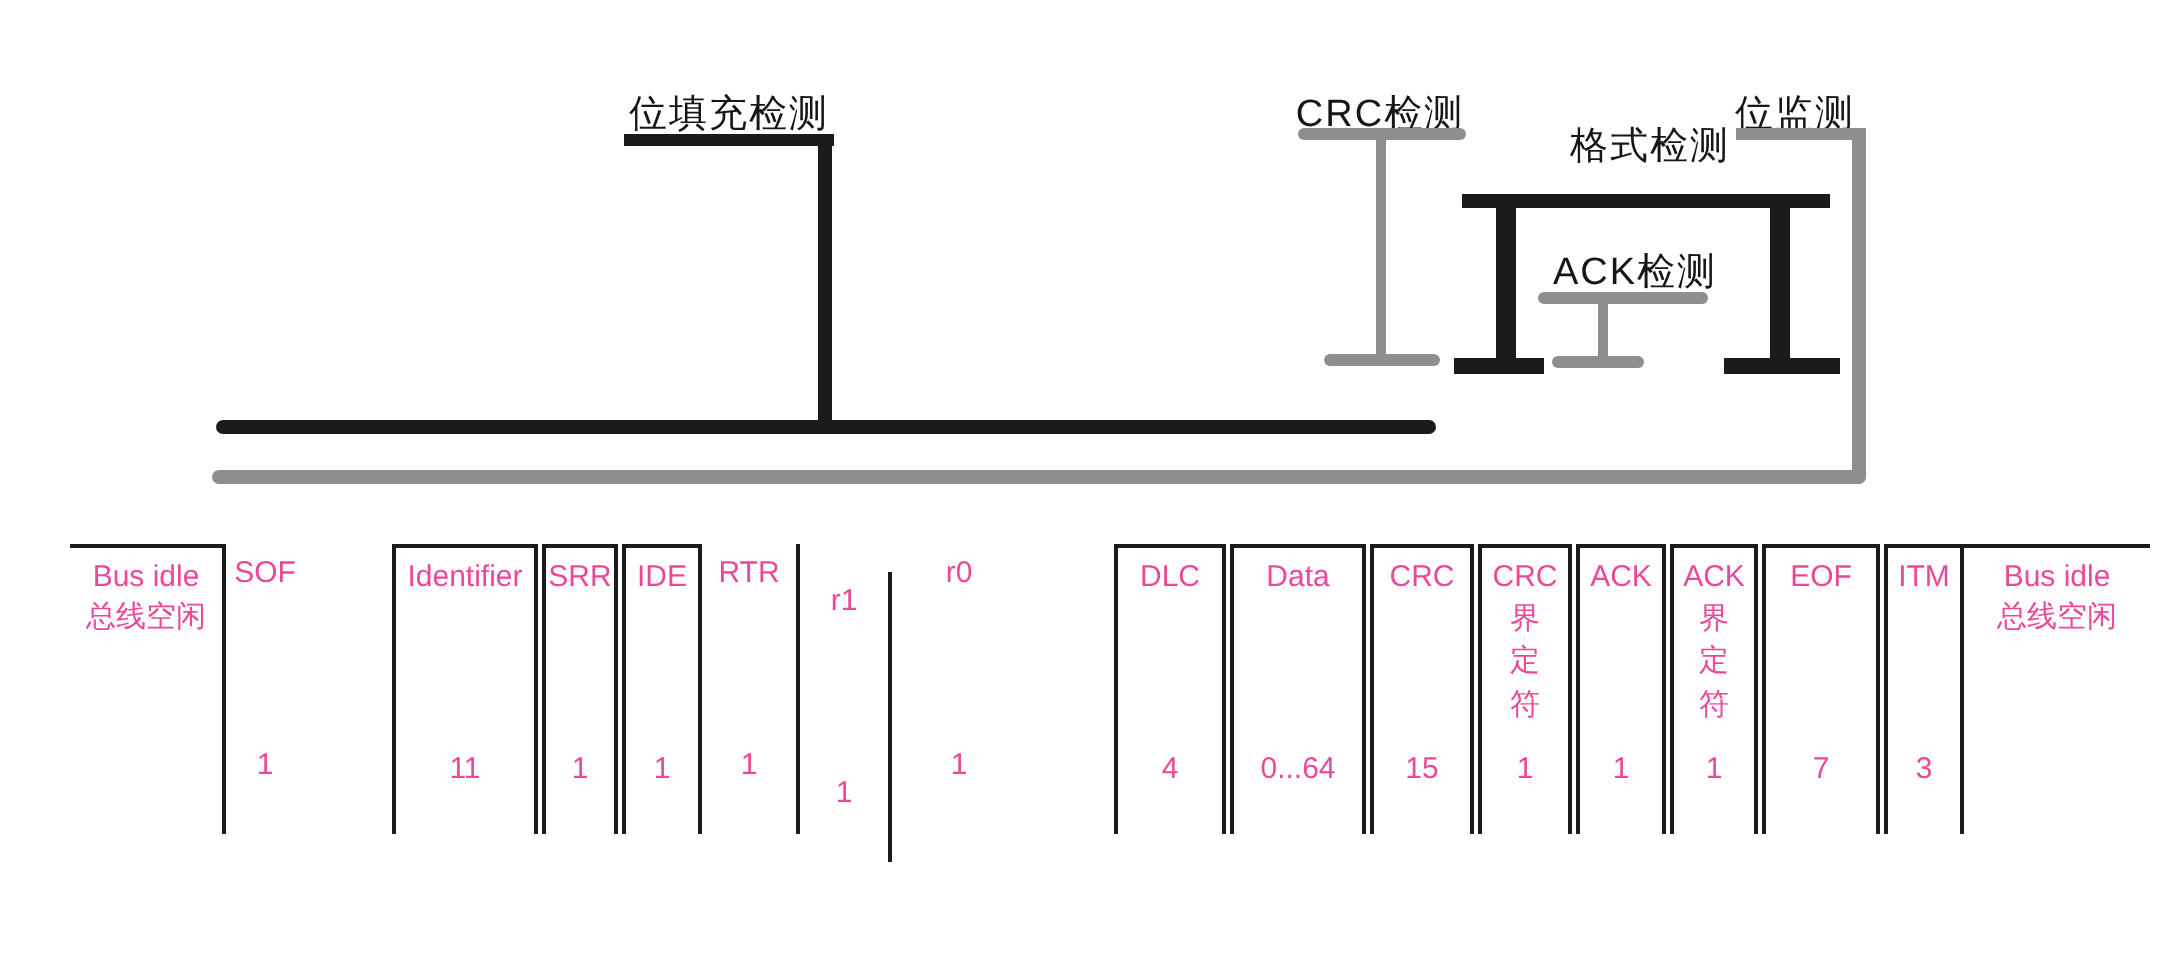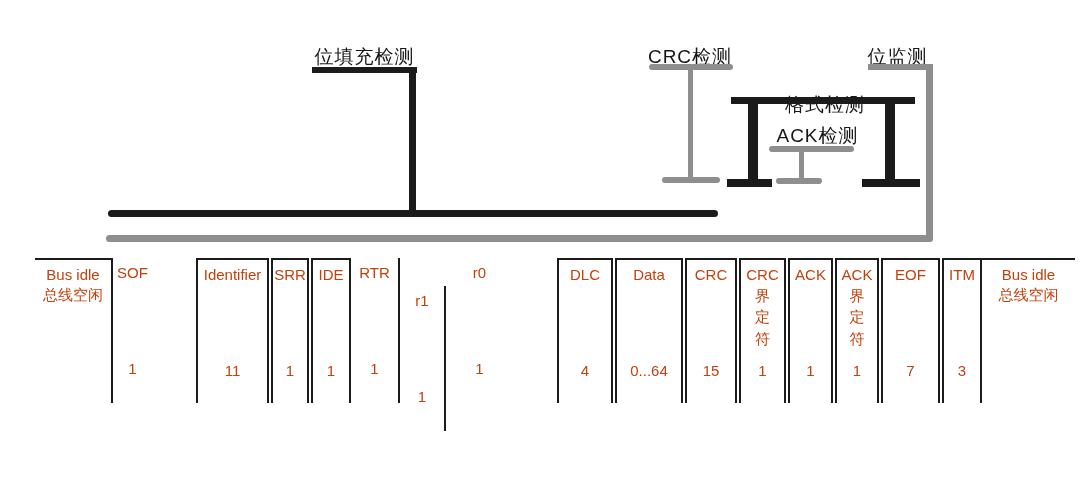--- a/index.html
+++ b/index.html
@@ -14,22 +14,22 @@
   
   .bar{position:absolute;background:var(--ink);}
   .bar.gray{background:var(--gray);}
   .bar.rounded{border-radius:4px;}
   .dlabel{
     position:absolute;font-size:19px;font-weight:400;color:#161616;
     text-align:center;white-space:nowrap;letter-spacing:1px;
   }
   
   .frame-table{
-    position:absolute;left:35px;top:258px;display:flex;align-items:flex-start;
-    color:#c2410c;
+    position:absolute;left:35px;top:258px;display:flex;align-items:center;
+    color:#ec4899;
   }
   .cell{
     position:relative;height:145px;box-sizing:border-box;flex:0 0 auto;
   }
   .boxed{
     border-top:2px solid var(--ink);
     border-left:2px solid var(--ink);
     border-right:2px solid var(--ink);
     margin-left:44px;
   }
@@ -58,21 +58,21 @@
     <div class="dlabel" style="left:297px;top:44px;width:135px;">位填充检测</div>
     <div class="bar" style="left:312px;top:67px;width:105px;height:6px;"></div>
     <div class="bar" style="left:409px;top:67px;width:7px;height:150px;"></div>
     <div class="bar rounded" style="left:108px;top:210px;width:610px;height:7px;"></div>
 
     <div class="dlabel" style="left:640px;top:44px;width:100px;">CRC检测</div>
     <div class="bar gray rounded" style="left:649px;top:64px;width:84px;height:6px;"></div>
     <div class="bar gray" style="left:688px;top:68px;width:5px;height:112px;"></div>
     <div class="bar gray rounded" style="left:662px;top:177px;width:58px;height:6px;"></div>
 
-    <div class="dlabel" style="left:775px;top:92px;width:100px;">格式检测</div>
+    <div class="dlabel" style="left:775px;top:60px;width:100px;">格式检测</div>
     <div class="bar" style="left:731px;top:97px;width:184px;height:7px;"></div>
     <div class="bar" style="left:748px;top:97px;width:10px;height:86px;"></div>
     <div class="bar" style="left:727px;top:179px;width:45px;height:8px;"></div>
     <div class="bar" style="left:885px;top:97px;width:10px;height:86px;"></div>
     <div class="bar" style="left:862px;top:179px;width:58px;height:8px;"></div>
 
     <div class="dlabel" style="left:770px;top:123px;width:95px;">ACK检测</div>
     <div class="bar gray rounded" style="left:769px;top:146px;width:85px;height:6px;"></div>
     <div class="bar gray" style="left:799px;top:150px;width:5px;height:32px;"></div>
     <div class="bar gray rounded" style="left:776px;top:178px;width:46px;height:6px;"></div>

